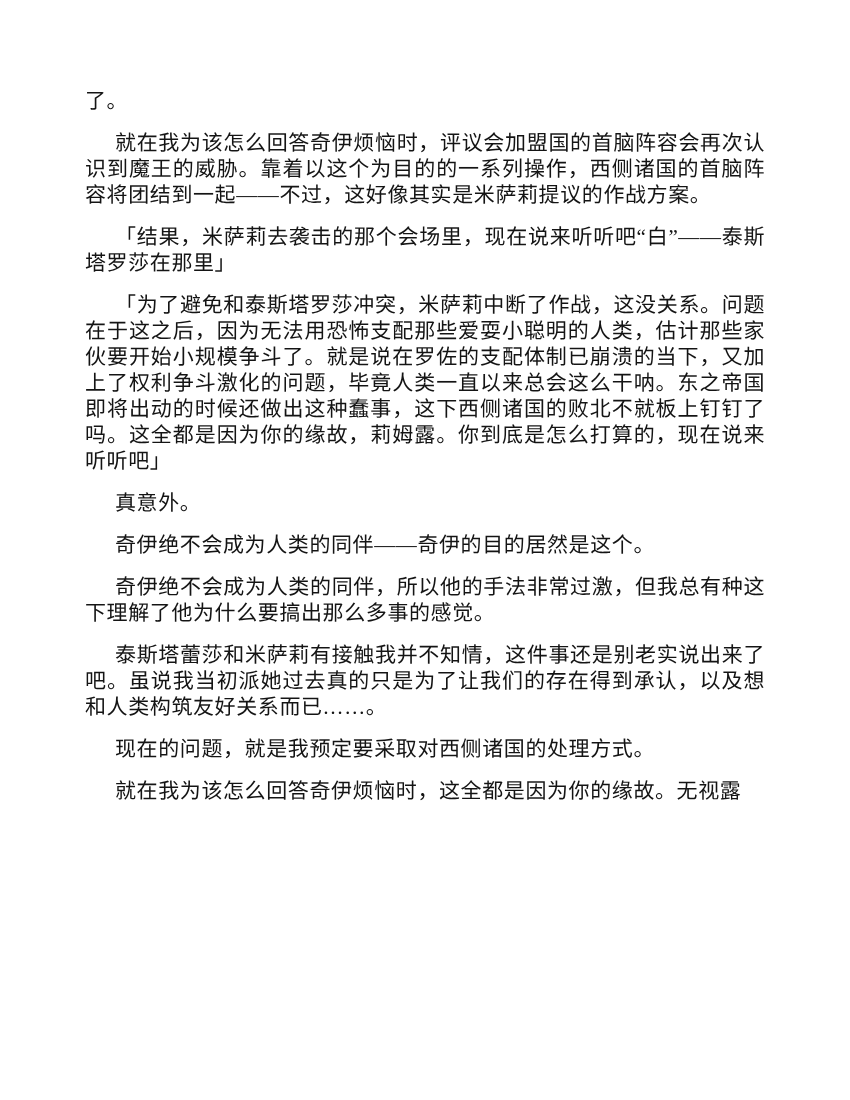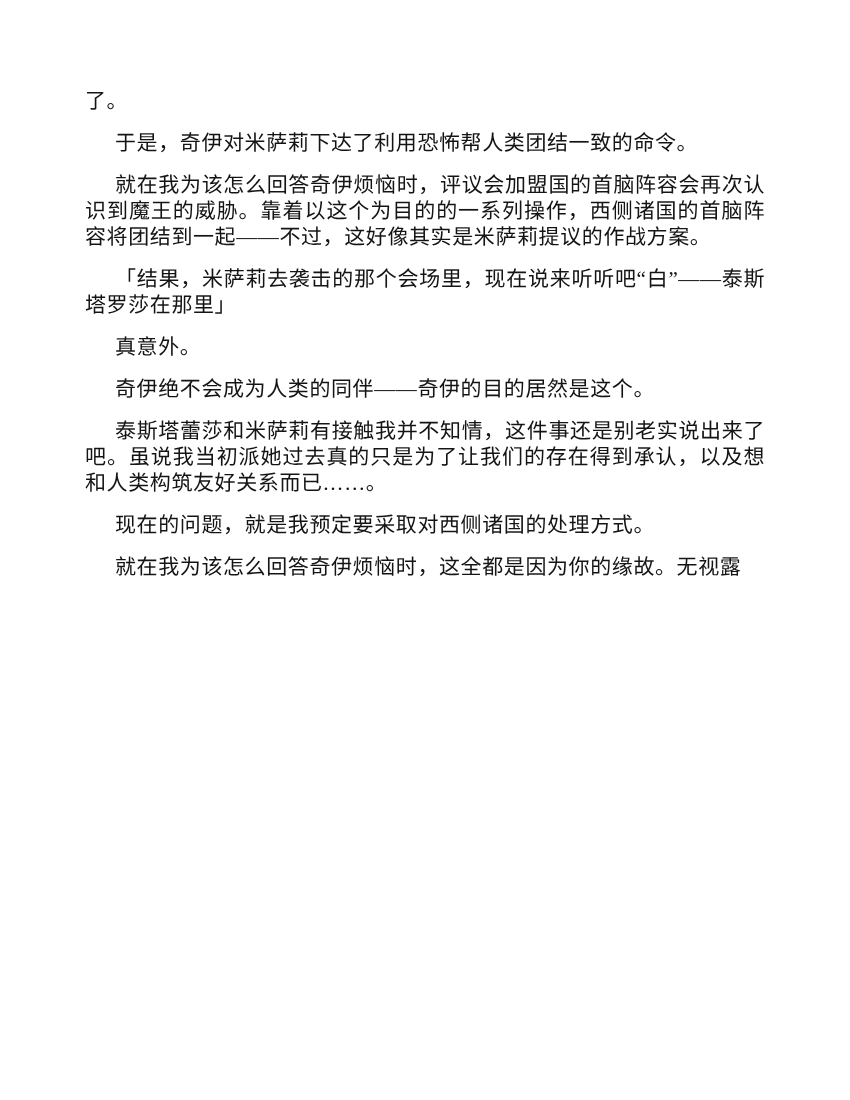--- a/index.html
+++ b/index.html
@@ -30,21 +30,22 @@
   }
   .page p.indent {
     text-indent: 30px;
   }
 </style>
 </head>
 <body>
 
 <div class="page">
   <p>了。</p>
-  <p class="indent">于是，奇伊对米萨莉下达了利用恐怖帮人类团结一致的命令。</p>
   <p class="indent">就在我为该怎么回答奇伊烦恼时，评议会加盟国的首脑阵容会再次认识到魔王的威胁。靠着以这个为目的的一系列操作，西侧诸国的首脑阵容将团结到一起——不过，这好像其实是米萨莉提议的作战方案。</p>
   <p class="indent">「结果，米萨莉去袭击的那个会场里，现在说来听听吧“白”——泰斯塔罗莎在那里」</p>
+  <p class="indent">「为了避免和泰斯塔罗莎冲突，米萨莉中断了作战，这没关系。问题在于这之后，因为无法用恐怖支配那些爱耍小聪明的人类，估计那些家伙要开始小规模争斗了。就是说在罗佐的支配体制已崩溃的当下，又加上了权利争斗激化的问题，毕竟人类一直以来总会这么干呐。东之帝国即将出动的时候还做出这种蠢事，这下西侧诸国的败北不就板上钉钉了吗。这全都是因为你的缘故，莉姆露。你到底是怎么打算的，现在说来听听吧」</p>
   <p class="indent">真意外。</p>
   <p class="indent">奇伊绝不会成为人类的同伴——奇伊的目的居然是这个。</p>
+  <p class="indent">奇伊绝不会成为人类的同伴，所以他的手法非常过激，但我总有种这下理解了他为什么要搞出那么多事的感觉。</p>
   <p class="indent">泰斯塔蕾莎和米萨莉有接触我并不知情，这件事还是别老实说出来了吧。虽说我当初派她过去真的只是为了让我们的存在得到承认，以及想和人类构筑友好关系而已……。</p>
   <p class="indent">现在的问题，就是我预定要采取对西侧诸国的处理方式。</p>
   <p class="indent">就在我为该怎么回答奇伊烦恼时，这全都是因为你的缘故。无视露</p>
 </div>
 
 </body></html>

